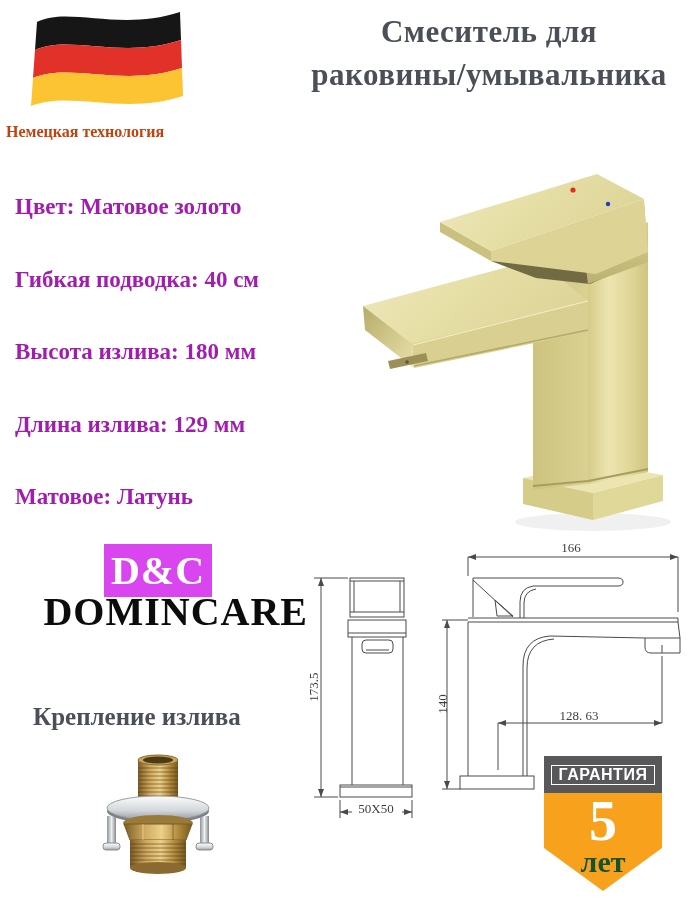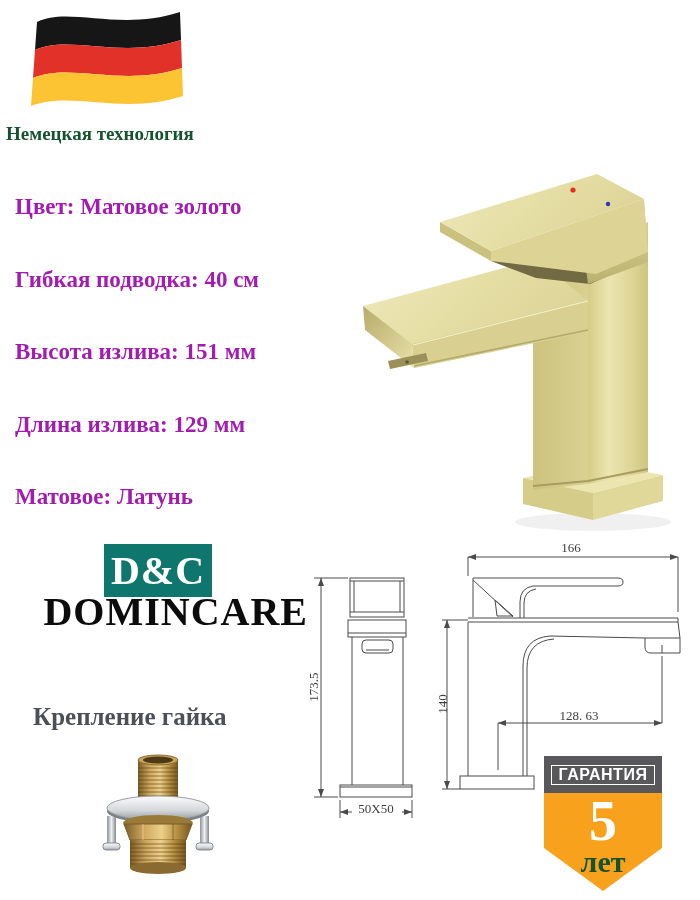--- a/index.html
+++ b/index.html
@@ -1,24 +1,24 @@
 <!DOCTYPE html>
 <html><head>
 <meta charset="utf-8">
 <style>
   html,body{margin:0;padding:0;background:#fff;}
   #canvas{position:relative;width:700px;height:900px;background:#ffffff;overflow:hidden;
           font-family:"Liberation Serif", serif;}
   .abs{position:absolute;}
   .title{left:283px;top:10px;width:412px;text-align:center;font-weight:bold;
          font-size:31px;line-height:43px;color:#4b4f57;letter-spacing:.5px;}
-  .subtitle{left:6px;top:123px;font-weight:bold;font-size:19px;color:#14532d;}
+  .subtitle{left:6px;top:123px;font-weight:bold;font-size:16px;color:#c2410c;}
   .spec{left:15px;font-weight:bold;font-size:23px;color:#a21caf;white-space:nowrap;}
   .spec0{top:194px}.spec1{top:267px}.spec2{top:339px}.spec3{top:412px}.spec4{top:484px}
-  .dcbox{left:104px;top:544px;width:108px;height:53px;background:#0f766e;display:flex;
+  .dcbox{left:104px;top:544px;width:108px;height:53px;background:#d946ef;display:flex;
          align-items:center;justify-content:center;}
   .dcbox span{color:#ffffff;font-weight:bold;font-size:40px;letter-spacing:1px;}
   .brandname{left:8px;top:588px;width:300px;text-align:right;font-weight:bold;font-size:40px;
              color:#0c0c0c;letter-spacing:1px;}
   .mountlabel{left:33px;top:703px;font-weight:bold;font-size:25px;color:#4b4f57;}
   .badge{left:544px;top:756px;width:118px;z-index:5;}
   .badge-head{height:37px;background:#58585b;display:flex;align-items:center;justify-content:center;}
   .badge-head span{border:1.5px solid #ffffff;padding:0 7px;color:#ffffff;
         font-family:"Liberation Sans",sans-serif;font-weight:bold;font-size:16px;letter-spacing:.5px;}
   .badge-shield{position:relative;width:118px;height:98px;}
@@ -35,26 +35,30 @@
 <body>
 
 <div id="canvas">
 
   <svg class="abs" style="left:28px;top:6px" width="170" height="105" viewBox="0 0 170 105">
     <path d="M9,16 C40,0 92,26 152,6 L153,34 C93,54 41,28 7,44 Z" fill="#161616"></path>
     <path d="M7,44 C41,28 93,54 153,34 L154,62 C94,82 42,56 5,72 Z" fill="#e23128"></path>
     <path d="M5,72 C42,56 94,82 154,62 L155,90 C95,110 43,84 3,100 Z" fill="#fcc433"></path>
   </svg>
 
+  <div class="abs title">
+    <div>Смеситель для</div>
+    <div>раковины/умывальника</div>
+  </div>
 
   <div class="abs subtitle">Немецкая технология</div>
 
   <div class="abs spec spec0">Цвет: Матовое золото</div>
   <div class="abs spec spec1">Гибкая подводка: 40 см</div>
-  <div class="abs spec spec2">Высота излива: 151 мм</div>
+  <div class="abs spec spec2">Высота излива: 180 мм</div>
   <div class="abs spec spec3">Длина излива: 129 мм</div>
   <div class="abs spec spec4">Матовое: Латунь</div>
 
   <svg class="abs" style="left:340px;top:160px" width="360" height="380" viewBox="0 0 360 380">
     <defs>
       <linearGradient id="gTop" x1="0" y1="0" x2="1" y2="0.4">
         <stop offset="0" stop-color="#efe9c0"></stop>
           <stop offset="0.5" stop-color="#e6dfa6"></stop>
           <stop offset="1" stop-color="#ddd498"></stop>
       </linearGradient>
@@ -190,21 +194,21 @@
 
     <line x1="61" y1="185" x2="225" y2="185"></line>
     <line x1="61" y1="185" x2="61" y2="232"></line>
     <line x1="225" y1="118" x2="225" y2="185"></line>
     <polygon class="arr" points="61,185 69,182 69,188"></polygon>
     <polygon class="arr" points="225,185 217,182 217,188"></polygon>
     <rect class="wbg" x="112" y="171" width="60" height="13"></rect>
     <text x="142" y="182" text-anchor="middle">128. 63</text>
   </svg>
 
-  <div class="abs mountlabel">Крепление гайка</div>
+  <div class="abs mountlabel">Крепление излива</div>
   <svg class="abs" style="left:98px;top:750px" width="120" height="132" viewBox="0 0 120 132">
     <defs>
       <linearGradient id="brass" x1="0" y1="0" x2="1" y2="0">
         <stop offset="0" stop-color="#7a5c26"></stop>
           <stop offset="0.3" stop-color="#cfa95f"></stop>
         <stop offset="0.55" stop-color="#ecd089"></stop>
           <stop offset="0.8" stop-color="#b08a3c"></stop>
         <stop offset="1" stop-color="#755722"></stop>
       </linearGradient>
       <linearGradient id="silver" x1="0" y1="0" x2="0" y2="1">

